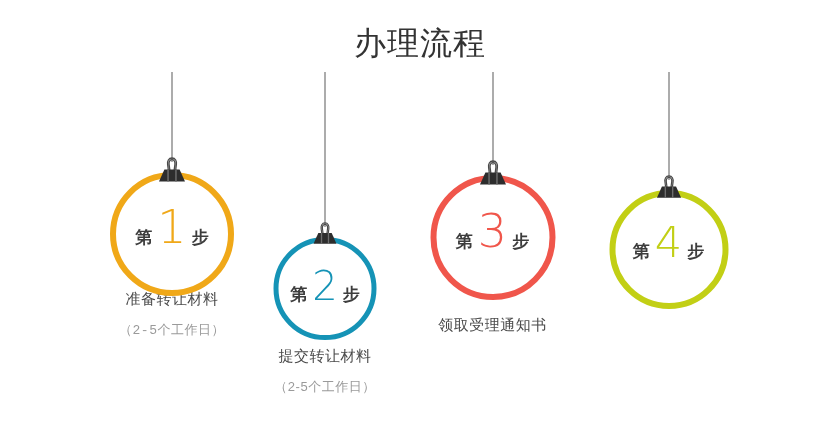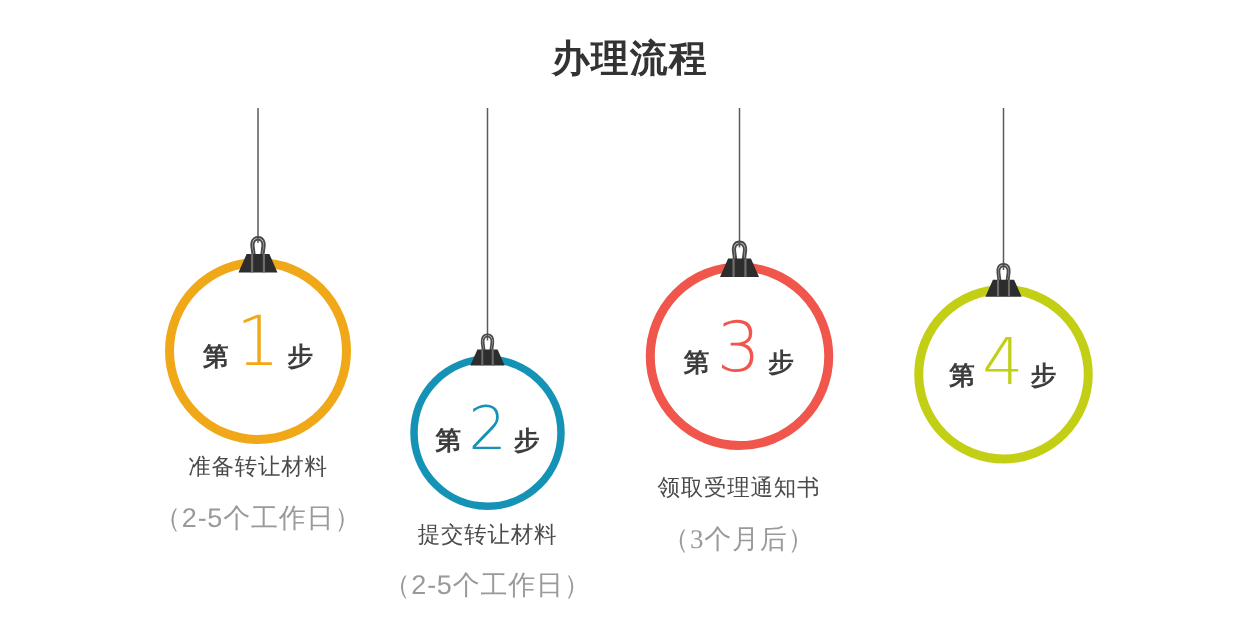--- a/index.html
+++ b/index.html
@@ -14,22 +14,22 @@
     background: #ffffff;
     overflow: hidden;
     font-family: "Liberation Sans", "DejaVu Sans", sans-serif;
   }
   #title {
     position: absolute;
     left: 0;
     top: 22px;
     width: 840px;
     text-align: center;
-    font-size: 25px;
-    font-weight: 700;
+    font-size: 32px;
+    font-weight: 400;
     color: #333333;
     letter-spacing: 1px;
   }
   .step {
     position: absolute;
   }
   
   .string {
     position: absolute;
     width: 1px;
@@ -88,21 +88,21 @@
     text-align: center;
     white-space: nowrap;
   }
   .cap-main {
     font-size: 15px;
     color: #4a4a4a;
     letter-spacing: 0.5px;
     margin-bottom: 12px;
   }
   .cap-sub {
-    font-size: 18px;
+    font-size: 13px;
     color: #9a9a9a;
     letter-spacing: 0.5px;
   }
 </style>
 </head>
 <body>
 
 <div id="stage">
 
   <div id="title">办理流程</div>
@@ -116,21 +116,21 @@
         <rect x="12.3" y="13.4" width="1.5" height="12.2" fill="#6d6d6d"></rect>
         <rect x="20.2" y="13.4" width="1.5" height="12.2" fill="#6d6d6d"></rect>
       </svg>
     </div>
     <div class="ring" style="top:100px; width:124px; height:124px; border:6px solid #F0A818;"></div>
     <div class="num-wrap" style="top:135px;">
       <span class="di">第</span>
       <span class="digit" style="color:#F0A818;">1</span>
       <span class="bu">步</span>
     </div>
-    <div class="caption" style="top:230px;">
+    <div class="caption" style="top:218px;font-family:Liberation Mono, monospace;">
       <div class="cap-main">准备转让材料</div>
       <div class="cap-sub">（2-5个工作日）</div>
     </div>
   </div>
 
   <div class="step" style="left:273px; top:72px; width:104px; height:320px;">
     <div class="string" style="height:155px;"></div>
     <div class="clip" style="top:149px; width:30px; height:25px;">
       <svg width="30" height="25" viewBox="0 0 34 28">
         <path d="M17 2 C13.4 2 12.2 5.2 12.6 8.4 L13.6 16 L15.1 16 L14.1 8.3 C13.8 6 14.7 3.6 17 3.6 C19.3 3.6 20.2 6 19.9 8.3 L18.9 16 L20.4 16 L21.4 8.4 C21.8 5.2 20.6 2 17 2 Z" fill="none" stroke="#4a4a4a" stroke-width="1.3"></path>
@@ -162,21 +162,20 @@
       </svg>
     </div>
     <div class="ring" style="top:103px; width:125px; height:125px; border:6px solid #F0564B;"></div>
     <div class="num-wrap" style="top:139px;">
       <span class="di">第</span>
       <span class="digit" style="color:#F0564B;">3</span>
       <span class="bu">步</span>
     </div>
     <div class="caption" style="top:244px;font-family:Liberation Serif, serif;">
       <div class="cap-main">领取受理通知书</div>
-      <div class="cap-sub">（3个月后）</div>
     </div>
   </div>
 
   <div class="step" style="left:609px; top:72px; width:119px; height:300px;">
     <div class="string" style="height:108px;"></div>
     <div class="clip" style="top:102px; width:32px; height:26px;">
       <svg width="32" height="26" viewBox="0 0 34 28">
         <path d="M17 2 C13.4 2 12.2 5.2 12.6 8.4 L13.6 16 L15.1 16 L14.1 8.3 C13.8 6 14.7 3.6 17 3.6 C19.3 3.6 20.2 6 19.9 8.3 L18.9 16 L20.4 16 L21.4 8.4 C21.8 5.2 20.6 2 17 2 Z" fill="none" stroke="#4a4a4a" stroke-width="1.3"></path>
         <path d="M4 25.6 L30 25.6 L24.6 13.4 L9.4 13.4 Z" fill="#2d2d2d"></path>
         <rect x="12.3" y="13.4" width="1.5" height="12.2" fill="#6d6d6d"></rect>

